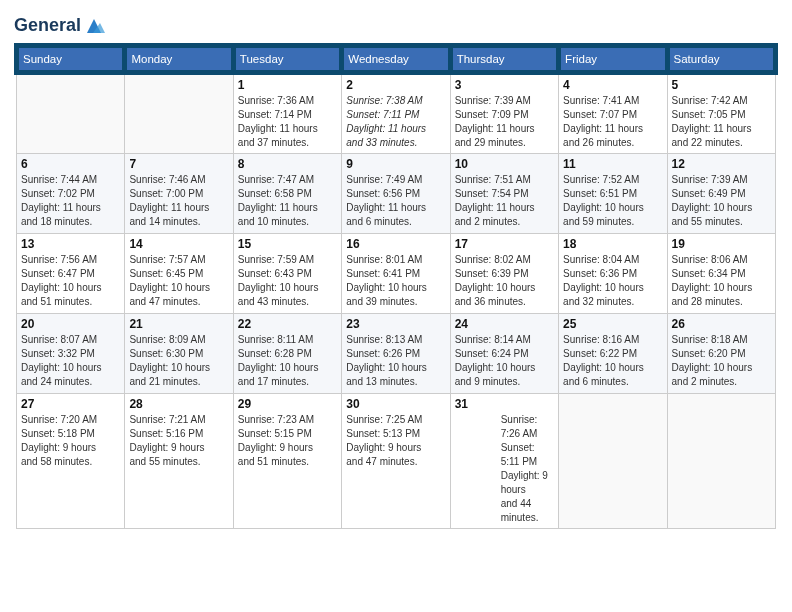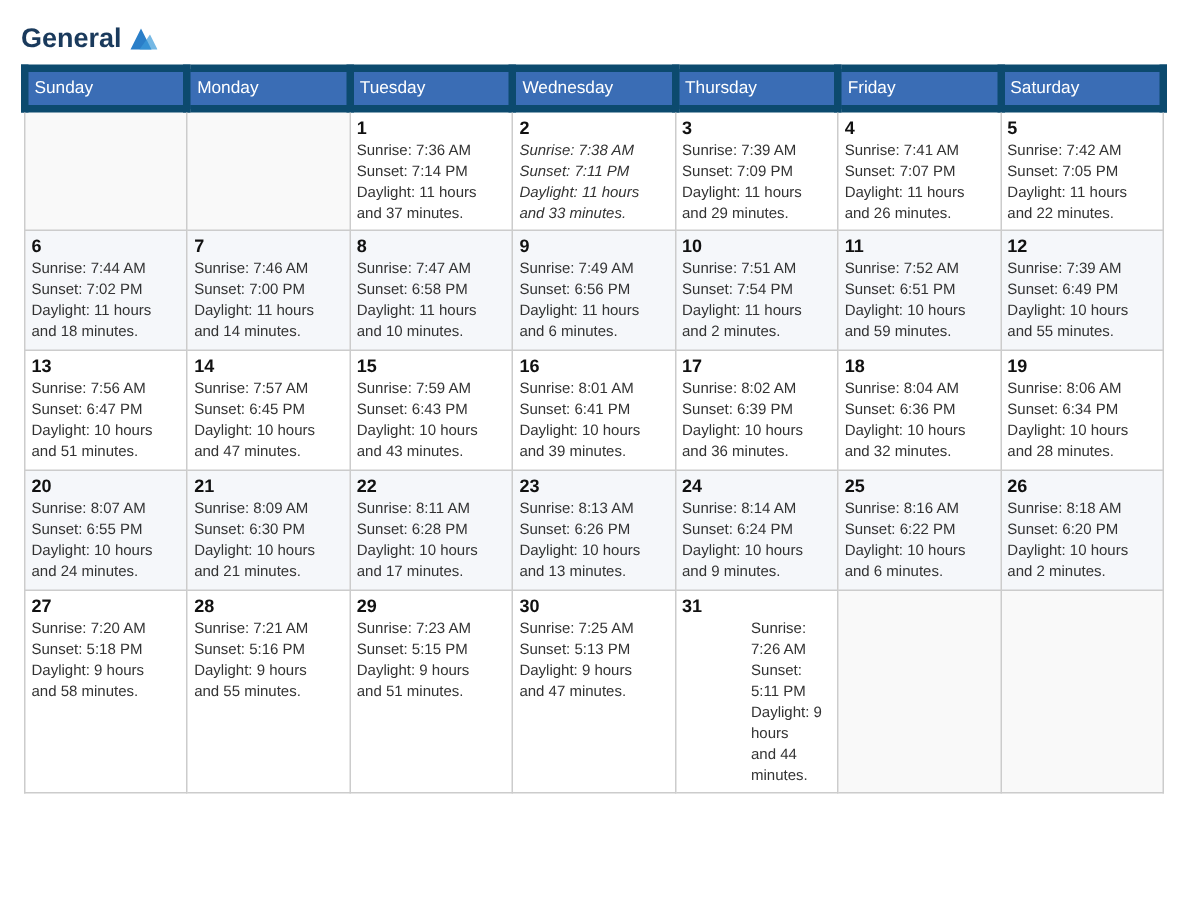--- a/index.html
+++ b/index.html
@@ -264,21 +264,21 @@
             <div class="day-detail" style="white-space: pre-line;">Sunrise: 8:06 AM
 Sunset: 6:34 PM
 Daylight: 10 hours
 and 28 minutes.</div>
           </td>
         </tr>
         <tr>
           <td>
             <span class="day-number">20</span>
             <div class="day-detail" style="white-space: pre-line;">Sunrise: 8:07 AM
-Sunset: 6:55 PM
+Sunset: 3:32 PM
 Daylight: 10 hours
 and 24 minutes.</div>
           </td>
           <td>
             <span class="day-number">21</span>
             <div class="day-detail" style="white-space: pre-line;">Sunrise: 8:09 AM
 Sunset: 6:30 PM
 Daylight: 10 hours
 and 21 minutes.</div>
           </td>

